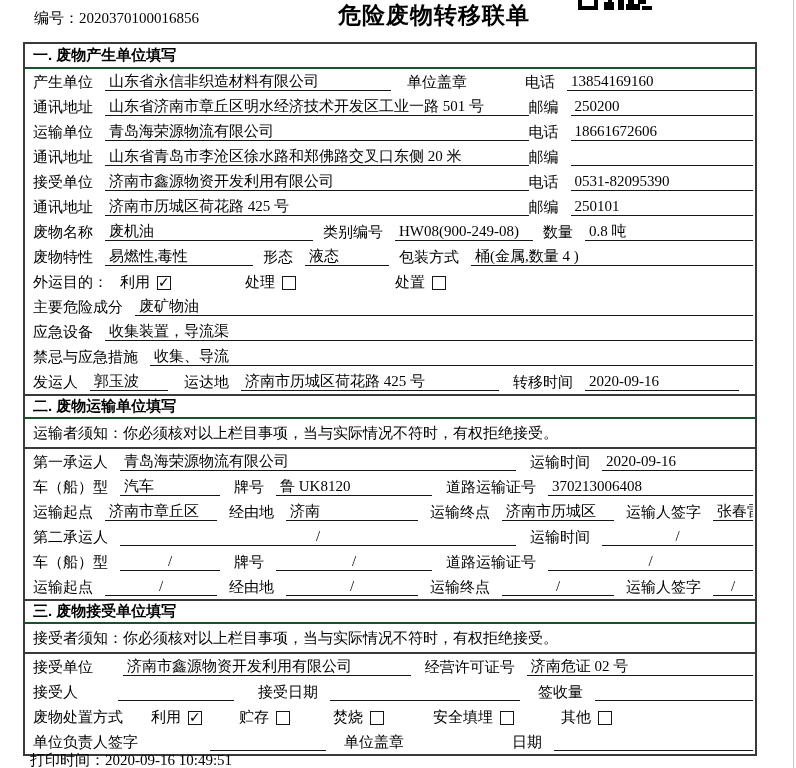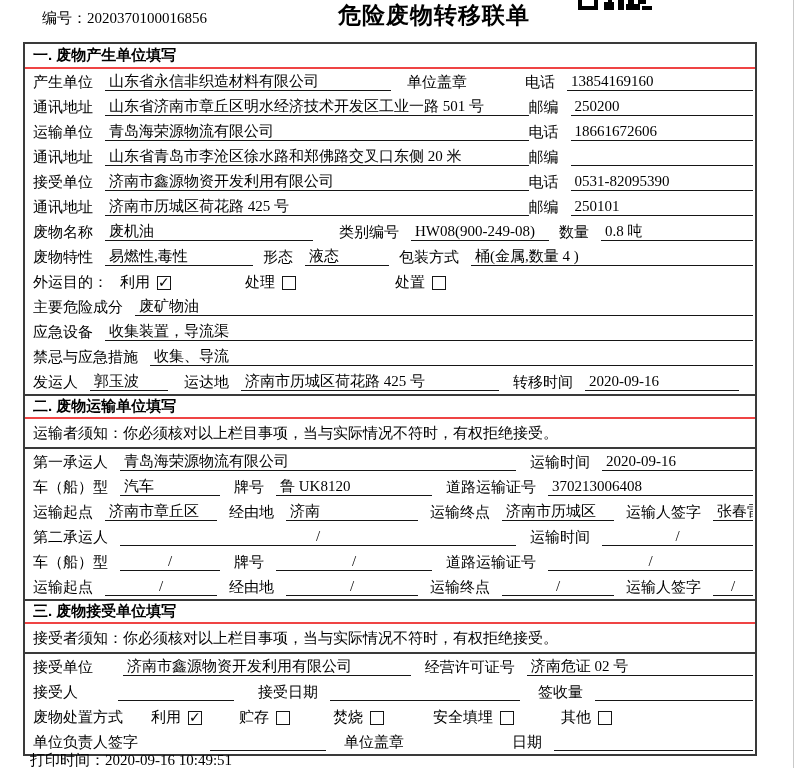--- a/index.html
+++ b/index.html
@@ -1,27 +1,27 @@
 <!DOCTYPE html>
 <html><head>
 <meta charset="utf-8">
 <style>
   html,body{margin:0;padding:0;background:#fff;}
   .page{position:relative;width:796px;height:768px;background:#fff;color:#000;
         font-family:"Liberation Serif","DejaVu Serif",serif;overflow:hidden;}
   .page-edge{position:absolute;right:2px;top:0;bottom:0;width:1px;background:#c9c9c9;}
-  .serial{position:absolute;left:42px;top:9px;font-size:15px;white-space:nowrap;}
+  .serial{position:absolute;left:34px;top:9px;font-size:15px;white-space:nowrap;}
   .doc-title{position:absolute;left:0;top:0;width:100%;text-align:center;text-indent:72px;
         font-size:23px;font-weight:bold;letter-spacing:1px;
         font-family:"Liberation Sans","DejaVu Sans",sans-serif;}
   .qr{position:absolute;left:578px;top:0;line-height:0;}
   .form{position:absolute;left:23px;top:42px;width:734px;border:2px solid #3a3a3a;
         box-sizing:border-box;background:#fff;}
   .sec-header{height:25px;display:flex;align-items:center;padding-left:8px;box-sizing:border-box;
-        font-weight:bold;font-size:15px;border-bottom:2px solid #ef4444;
+        font-weight:bold;font-size:15px;border-bottom:2px solid #14532d;
         font-family:"Liberation Sans","DejaVu Sans",sans-serif;}
   .sec-header.mid{border-top:2px solid #3a3a3a;}
   .notice{height:30px;display:flex;align-items:center;padding-left:8px;box-sizing:border-box;
         font-size:15px;border-bottom:2px solid #3a3a3a;}
   .row{height:25px;display:flex;align-items:flex-end;padding:0 2px 3px 8px;box-sizing:border-box;
         font-size:15px;line-height:17px;}
   .lbl{flex:none;white-space:nowrap;margin-right:12px;}
   .v{border-bottom:1px solid #161616;min-height:18px;padding:0 4px;white-space:nowrap;
         overflow:hidden;box-sizing:border-box;}
   .v.fill{flex:1;}
@@ -99,21 +99,21 @@
     <div class="row">
       <span class="lbl">通讯地址</span>
       <span class="v" style="width:432px">济南市历城区荷花路 425 号</span>
       <span class="lbl" style="margin-left:auto">邮编</span>
       <span class="v" style="width:186px">250101</span>
     </div>
 
     <div class="row">
       <span class="lbl">废物名称</span>
       <span class="v" style="width:208px">废机油</span>
-      <span class="lbl" style="margin-left:26px">类别编号</span>
+      <span class="lbl" style="margin-left:10px">类别编号</span>
       <span class="v" style="width:138px">HW08(900-249-08)</span>
       <span class="lbl" style="margin-left:10px">数量</span>
       <span class="v fill">0.8 吨</span>
     </div>
 
     <div class="row">
       <span class="lbl">废物特性</span>
       <span class="v" style="width:148px">易燃性,毒性</span>
       <span class="lbl" style="margin-left:10px">形态</span>
       <span class="v" style="width:84px">液态</span>

